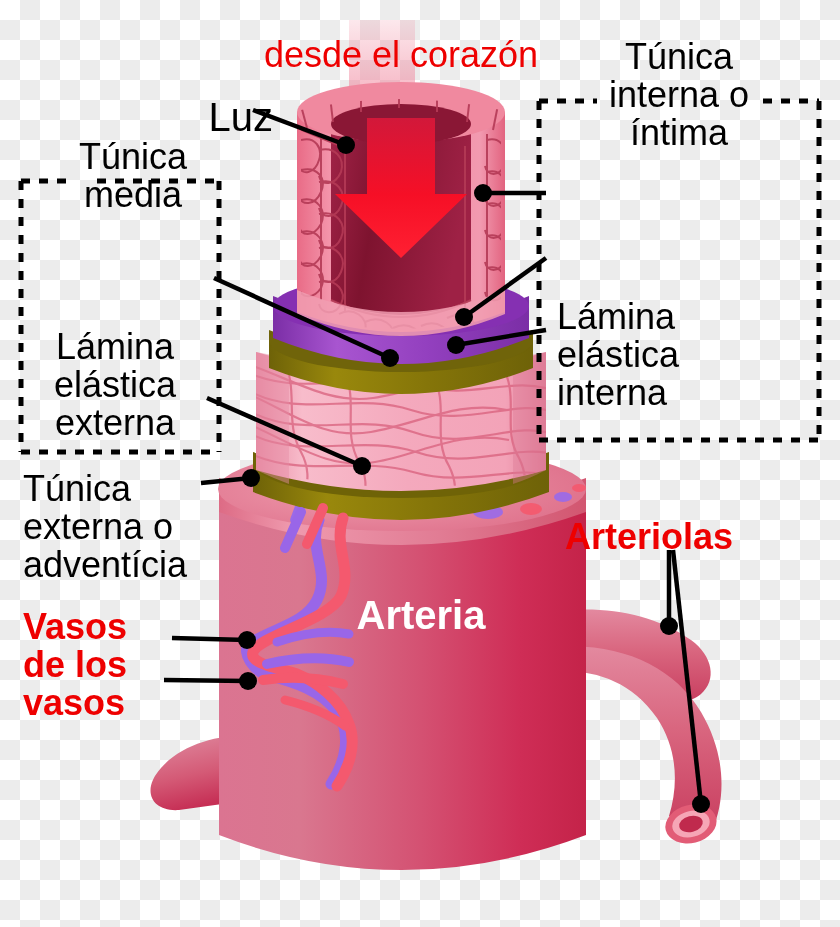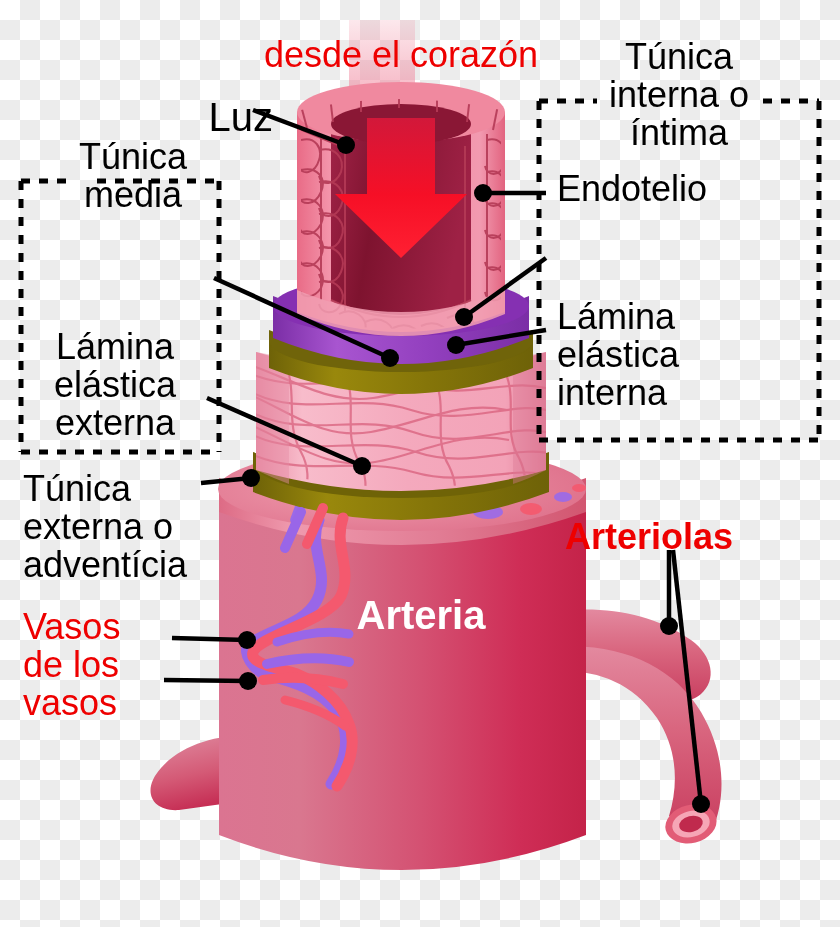--- a/index.html
+++ b/index.html
@@ -290,40 +290,39 @@
   </svg>
 
   <div class="lbl t36 red c" style="left:245px;top:36px;width:310px;">desde el corazón</div>
 
   <div class="lbl t40 black r" style="left:60px;top:96px;width:175px;margin-left:37px;">Luz</div>
 
   <div class="lbl t38 black c" style="left:558px;top:38px;width:240px;">Túnica
 interna o
 íntima</div>
 
-  <div class="lbl t38 black l" style="left:556px;top:170px;width:270px;">Endotelio</div>
 
 
   <div class="lbl t38 black l" style="left:556px;top:298px;width:250px;">Lámina
 elástica
 interna</div>
 
   <div class="lbl t38 black c" style="left:42px;top:138px;width:180px;">Túnica
 media</div>
 
 
   <div class="lbl t38 black c" style="left:18px;top:328px;width:192px;">Lámina
 elástica
 externa</div>
 
   <div class="lbl t38 black l" style="left:22px;top:470px;width:230px;">Túnica
 externa o
 adventícia</div>
 
-  <div class="lbl t38 red l" style="left:22px;top:608px;width:160px;">Vasos
+  <div class="lbl t38 red l" style="left:22px;top:608px;width:160px;font-weight:bold;">Vasos
 de los
 vasos</div>
 
   <div class="lbl t38 red bold l" style="left:564px;top:518px;width:270px;">Arteriolas</div>
 
   <div class="lbl t40 white bold c" style="left:290px;top:594px;width:260px;">Arteria</div>
 
 </div>
 
 </body></html>

